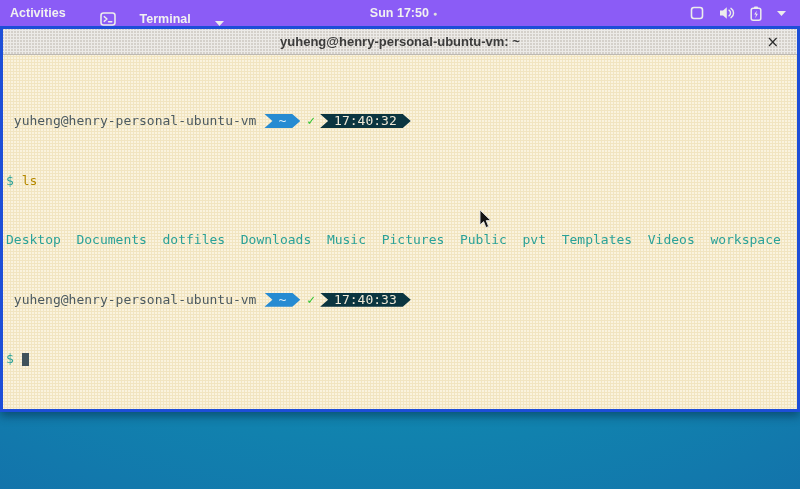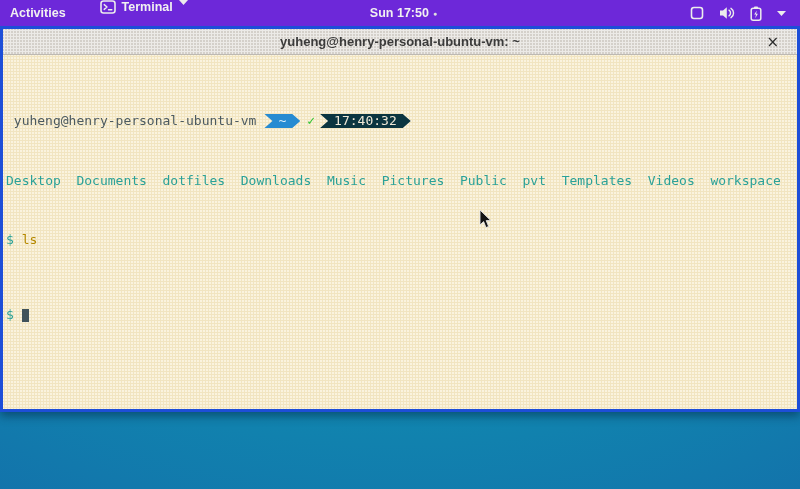--- a/index.html
+++ b/index.html
@@ -6,26 +6,26 @@
   html,body { margin:0; padding:0; }
   body {
     width:800px; height:489px; overflow:hidden; position:relative;
     font-family:"Liberation Sans", sans-serif;
     background: radial-gradient(ellipse 120% 150% at 50% -10%, #0aa3ab 0%, #0f93b2 45%, #1467a8 100%);
   }
 
   
   .topbar {
     position:absolute; top:0; left:0; width:800px; height:26px;
-    background:#6d28d9; color:#f1f1f1; display:flex; align-items:center; z-index:20;
+    background:#8b5cf6; color:#f1f1f1; display:flex; align-items:center; z-index:20;
     font-size:12.5px; font-weight:bold;
   }
   .tb-left { display:flex; align-items:center; height:100%; }
   .tb-activities { padding:0 10px; height:100%; display:flex; align-items:center; cursor:default; }
-  .tb-appmenu { margin-left:18px; display:flex; align-items:flex-start; gap:6px; height:100%; padding:0 6px; }
+  .tb-appmenu { margin-left:18px; display:flex; align-items:flex-end; gap:24px; height:100%; padding:0 6px; }
   .tb-center { position:absolute; left:0; right:0; top:0; height:26px; display:flex; align-items:center; justify-content:center; pointer-events:none;margin-left:7px; }
   .tb-clock { pointer-events:auto; display:flex; align-items:center; gap:4px; padding:0 8px; height:100%; }
   .tb-clock-dot { font-size:7px; color:#e0e0e0; line-height:1; }
   .tb-right { margin-left:auto; display:flex; align-items:center; gap:15px; padding-right:14px; height:100%; }
   .tb-icon { display:flex; align-items:center; }
 
   
   .window {
     position:absolute; top:26px; left:0; width:800px; height:386px;
     border:3px solid #1d4ed8; box-shadow:0 4px 9px rgba(0,20,45,.45);
@@ -134,24 +134,25 @@
 <div class="window">
   <div class="titlebar">
     <span>yuheng@henry-personal-ubuntu-vm: ~</span>
     <span class="close-btn">×</span>
   </div>
 
   <div class="term">
     
     <div class="line"><span class="host">yuheng@henry-personal-ubuntu-vm</span><span class="pl-seg pl-blue">~</span><span class="pl-check">✓</span><span class="pl-seg pl-dark">17:40:32</span></div>
     
+    <div class="line"><span class="dollar">$</span><span class="cmd">ls</span></div>
+    
     <div class="line dirs"><span>Desktop</span><span>Documents</span><span>dotfiles</span><span>Downloads</span><span>Music</span><span>Pictures</span><span>Public</span><span>pvt</span><span>Templates</span><span>Videos</span><span>workspace</span></div>
     
-    <div class="line"><span class="dollar">$</span><span class="cmd">ls</span></div>
-    
+    <div class="line"><span class="host">yuheng@henry-personal-ubuntu-vm</span><span class="pl-seg pl-blue">~</span><span class="pl-check">✓</span><span class="pl-seg pl-dark">17:40:33</span></div>
     
     <div class="line"><span class="dollar">$</span><span class="cursor-block"></span></div>
   </div>
 </div>
 
 <div class="mouse">
   <svg width="13" height="20" viewBox="0 0 13 20">
     <polygon points="1,0 1,15 4.6,11.6 7,17.6 9.6,16.4 7.2,10.6 11.8,10.6" fill="#151515" stroke="#e8e8e8" stroke-width="0.9"></polygon>
   </svg>
 </div>

